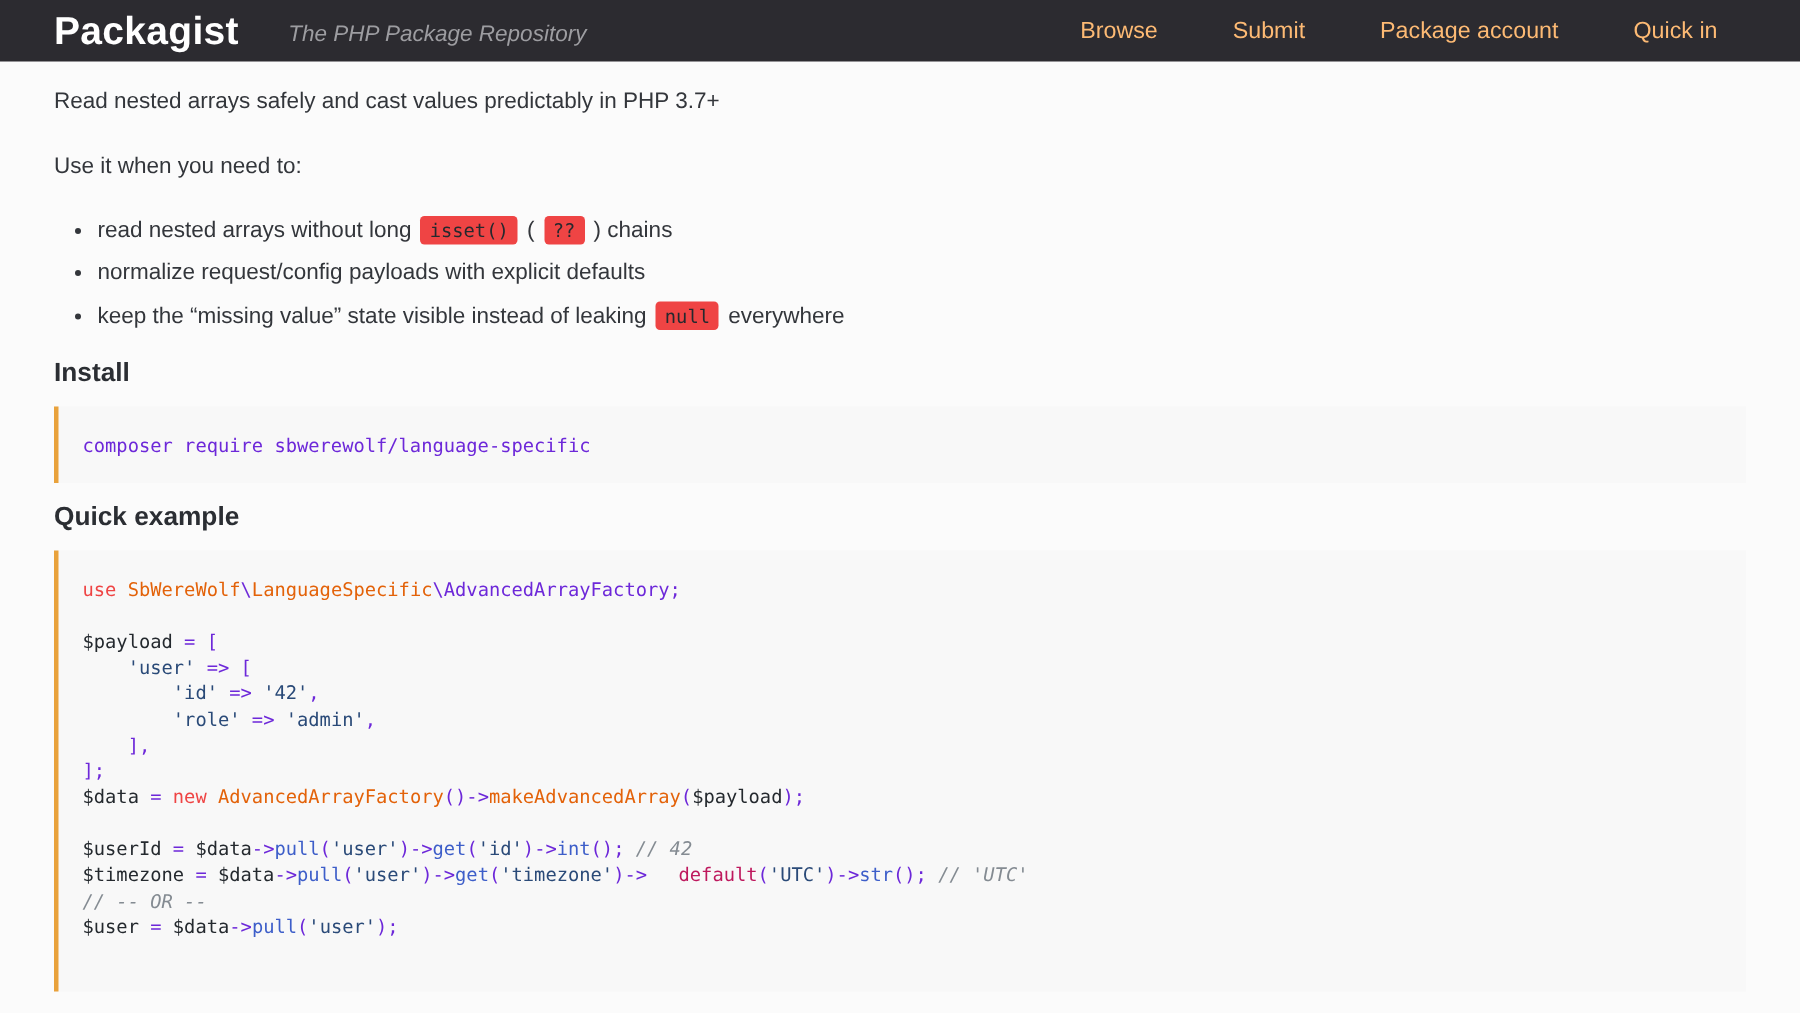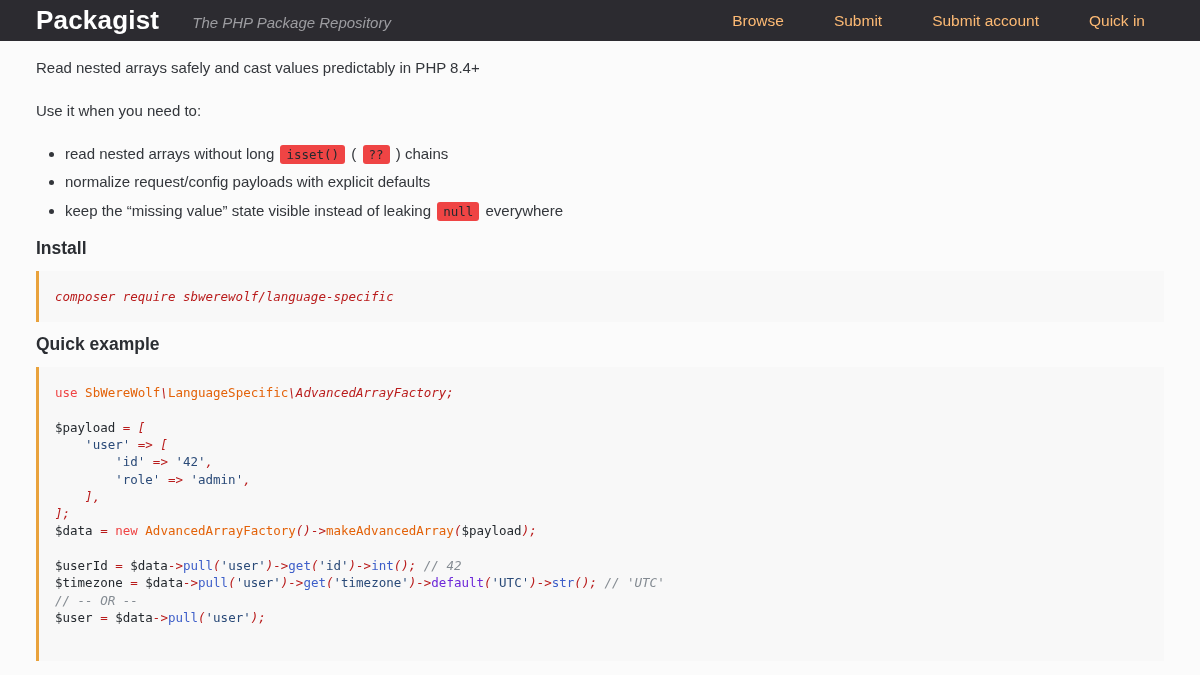--- a/index.html
+++ b/index.html
@@ -86,27 +86,27 @@
   }
   .code-block.single { margin-bottom: 6px; }
   .code-line {
     white-space: pre;
     line-height: 17.3px;
     min-height: 17.3px;
   }
 
   
   .tk-kw    { color: #ef4444; }            
-  .tk-kw2   { color: #6d28d9; }            
+  .tk-kw2   { color: #be185d; margin-left: 21px; }            
   .tk-cls   { color: #e36209; }            
   .tk-fn    { color: #3d5ec9; }            
   .tk-str   { color: #2a4a78; }            
   .tk-var   { color: #24292e; }            
   .tk-com   { color: #848b92; font-style: italic; } 
-  .tk-plain { color: #b91c1c; font-style: italic; }
+  .tk-plain { color: #6d28d9; }
   .tk-text  { color: #33363b; }
 
   
   code.tk-code {
     background: #ef4444;
     border-radius: 3px;
     padding: 2px 6px;
     margin: 0 2px;
     font-family: "DejaVu Sans Mono", "Liberation Mono", monospace;
     font-size: 12.5px;
@@ -115,27 +115,27 @@
 </style>
 </head>
 <body>
 
 <header class="site-header">
   <div class="brand">Packagist</div>
   <div class="tagline">The PHP Package Repository</div>
   <nav class="nav">
     <div class="nav-item">Browse</div>
     <div class="nav-item">Submit</div>
-    <div class="nav-item">Submit account</div>
+    <div class="nav-item">Package account</div>
     <div class="nav-item">Quick in</div>
   </nav>
 </header>
 
 <main class="main">
-  <p class="para">Read nested arrays safely and cast values predictably in PHP 8.4+</p>
+  <p class="para">Read nested arrays safely and cast values predictably in PHP 3.7+</p>
   <p class="para">Use it when you need to:</p>
 
   <ul class="bullet-list">
     <li><span class="tk-text">read nested arrays without long </span><code class="tk-code">isset()</code><span class="tk-text"> ( </span><code class="tk-code">??</code><span class="tk-text"> ) chains</span></li>
     <li><span class="tk-text">normalize request/config payloads with explicit defaults</span></li>
     <li><span class="tk-text">keep the “missing value” state visible instead of leaking </span><code class="tk-code">null</code><span class="tk-text"> everywhere</span></li>
   </ul>
 
   <h2 class="section-heading">Install</h2>
   <pre class="code-block single"><div class="code-line"><span class="tk-plain">composer require sbwerewolf/language-specific</span></div></pre>

